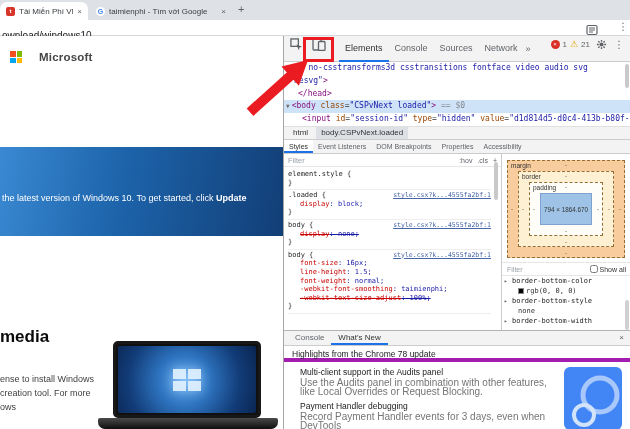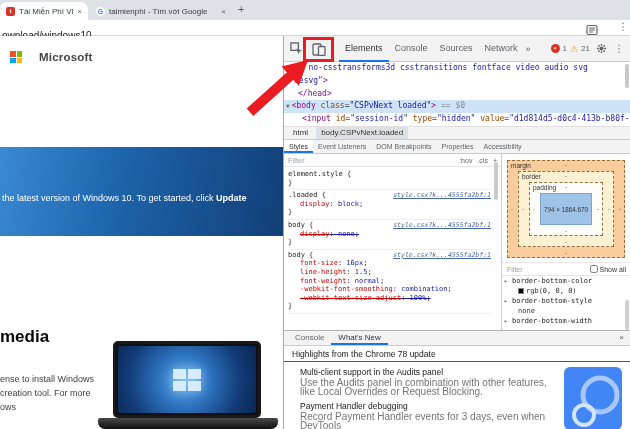--- a/index.html
+++ b/index.html
@@ -46,21 +46,21 @@
               display:grid; grid-template-columns:13px 13px; grid-template-rows:10px 10px; gap:2px;
               filter:drop-shadow(0 0 6px rgba(160,210,255,.9)); }
   .win-pane { background:rgba(224,241,255,.92); }
   .laptop-base { position:absolute; left:0; top:77px; width:180px; height:11px;
                  background:linear-gradient(#4a4a4a,#0e0e0e); border-radius:2px 2px 7px 7px; }
 
   
   .devtools { position:absolute; left:283px; top:36px; width:347px; height:393px; background:#fff;
               border-left:1px solid #a6a6a6; }
   .dt-toolbar { position:absolute; left:0; top:0; width:100%; height:26px; background:#f3f3f3;
-                border-bottom:1px solid #ccc; display:flex; align-items:center; }
+                border-bottom:1px solid #ccc; display:flex; align-items:flex-start; }
   .dt-icon { width:16px; height:16px; display:flex; align-items:center; justify-content:center; flex:none; }
   .inspect-icon { margin-left:4px; }
   .device-icon { margin-left:7px; }
   .dt-tabbar { display:flex; height:26px; margin-left:12px; }
   .dt-tab { padding:0 6px; line-height:25px; font-size:9px; color:#5f6368; white-space:nowrap; }
   .dt-tab.sel { color:#333; box-shadow:inset 0 -2px 0 #1a73e8; }
   .more-tabs { margin-left:2px; color:#5f6368; font-size:9px; line-height:26px; }
   .dt-badges { margin-left:auto; display:flex; align-items:center; gap:3px; padding-right:6px; }
   .err-dot { width:9px; height:9px; border-radius:50%; background:#d93025; color:#fff; font-size:6px;
              line-height:9px; text-align:center; }
@@ -86,21 +86,21 @@
   .sb-tab { padding:0 5px; line-height:13px; color:#5f6368; white-space:nowrap; }
   .sb-tab.sel { color:#333; background:#fff; box-shadow:inset 0 -2px 0 #1a73e8; }
 
   .styles-pane { position:absolute; left:0; top:118px; width:217px; height:176px; overflow:hidden; }
   .styles-filter { height:13px; border-bottom:1px solid #e6e6e6; display:flex; align-items:center; padding:0 4px; }
   .filter-ph { color:#9aa0a6; font-size:7.5px; flex:1; }
   .toggles { display:flex; gap:5px; font-size:7px; color:#5f6368; }
   .rules { font-family:"DejaVu Sans Mono", monospace; font-size:7px; line-height:8.6px;
            padding:2px 10px 0 4px; color:#222; }
   .rule { border-bottom:1px solid #eee; padding:1px 0 2px; }
-  .src-link { float:right; color:#4666a8; text-decoration:underline; font-size:6.5px; white-space:nowrap;font-style:italic; }
+  .src-link { float:right; color:#4666a8; text-decoration:underline; font-size:6.5px; white-space:nowrap; }
   .prop { padding-left:12px; word-break:break-all; }
   .pname { color:#c80000; }
   .pval { color:#1a1aa6; }
   .prop.struck .pname, .prop.struck .pval { text-decoration:line-through; }
 
   .computed-pane { position:absolute; left:217px; top:118px; width:130px; height:176px;
                    border-left:1px solid #ccc; background:#fff; overflow:hidden; }
   .box-model { position:absolute; left:5px; top:6px; width:118px; height:98px; background:#f9cc9d;
                border:1px dashed #946f34; font-size:6.5px; color:#333; }
   .bm-ring { position:absolute; left:10px; top:10px; right:10px; bottom:10px; border:1px dashed #946f34; }
@@ -130,21 +130,21 @@
   .swatch { width:6px; height:6px; border:1px solid #888; display:inline-block; flex:none; }
 
   .drawer { position:absolute; left:0; top:294px; width:100%; height:99px; border-top:1px solid #b3b3b3;
             background:#fff; overflow:hidden; }
   .drawer-tabs { height:15px; background:#f3f3f3; border-bottom:1px solid #ccc; display:flex;
                  padding-left:4px; position:relative; }
   .dr-tab { padding:0 7px; line-height:14px; font-size:8px; color:#5f6368; white-space:nowrap; }
   .dr-tab.sel { color:#333; box-shadow:inset 0 -2px 0 #1a73e8; }
   .drawer-close { position:absolute; right:6px; top:2px; font-size:8px; color:#5f6368; }
   .drawer-header { height:16px; line-height:16px; padding-left:8px; font-size:8.5px; color:#202124;
-                   border-bottom:1px solid #a21caf; }
+                   border-bottom:4px solid #a21caf; }
   .wn-items { position:absolute; left:16px; top:36px; width:252px; }
   .wn-title { font-size:8.5px; color:#202124; margin-bottom:1px; }
   .wn-desc { font-size:10px; color:#757575; line-height:9px; margin-bottom:5px; }
   .wn-art { position:absolute; left:280px; top:36px; width:58px; height:63px; background:#4285f4;
             border-radius:6px; overflow:hidden; }
 
   .scroll-thumb { position:absolute; background:#c9c9c9; border-radius:2px; }
   .st-dom { right:1px; top:28px; width:4px; height:24px; }
   .st-styles { left:210px; top:126px; width:4px; height:38px; }
   .st-computed { right:1px; top:264px; width:4px; height:30px; background:#d0d0d0; }
@@ -300,21 +300,21 @@
           <div class="rule">
             <div class="rule-head"><span class="src-link">style.csx?k...4555fa2bf:1</span><span class="sel-text">body {</span></div>
             <div class="prop struck"><span class="pname">display</span><span class="pval">: none;</span></div>
             <div class="rule-close">}</div>
           </div>
           <div class="rule">
             <div class="rule-head"><span class="src-link">style.csx?k...4555fa2bf:1</span><span class="sel-text">body {</span></div>
             <div class="prop"><span class="pname">font-size</span><span class="pval">: 16px;</span></div>
             <div class="prop"><span class="pname">line-height</span><span class="pval">: 1.5;</span></div>
             <div class="prop"><span class="pname">font-weight</span><span class="pval">: normal;</span></div>
-            <div class="prop"><span class="pname">-webkit-font-smoothing</span><span class="pval">: combination;</span></div>
+            <div class="prop"><span class="pname">-webkit-font-smoothing</span><span class="pval">: taimienphi;</span></div>
             <div class="prop struck"><span class="pname">-webkit-text-size-adjust</span><span class="pval">: 100%;</span></div>
             <div class="rule-close">}</div>
           </div>
         </div>
     </div>
     <div class="scroll-thumb st-styles"></div>
 
     <div class="computed-pane">
       <div class="box-model" id="bm-margin">
         <span class="bm-label">margin</span>

